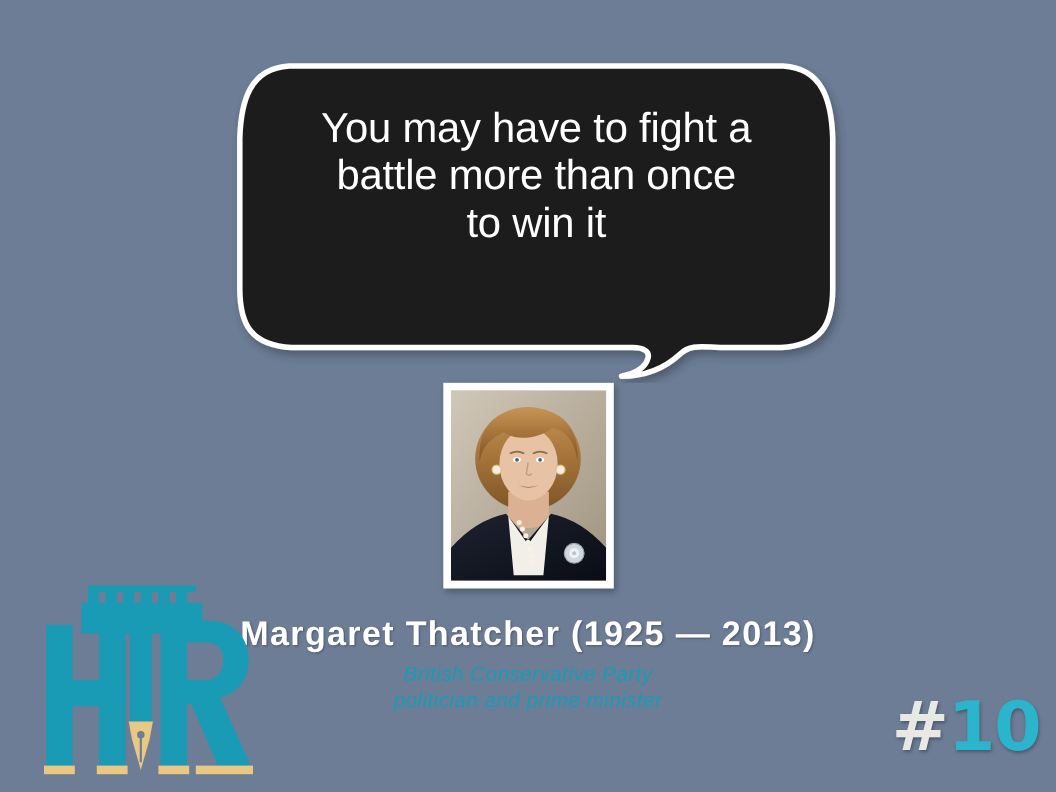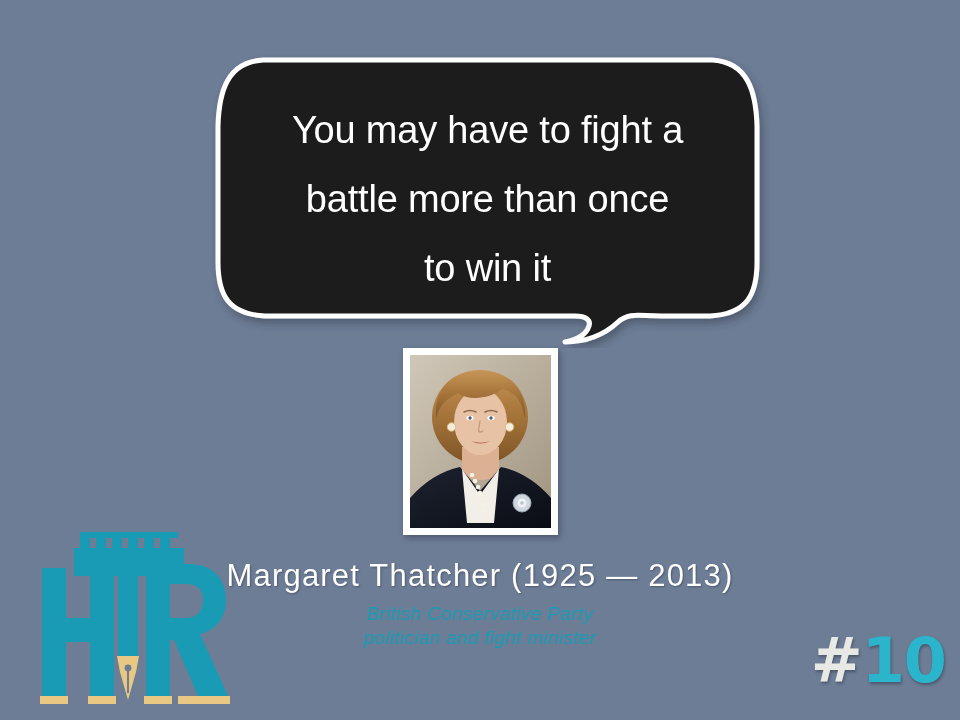--- a/index.html
+++ b/index.html
@@ -22,21 +22,21 @@
     width:565px; height:300px;
   }
   #bubble-svg { position:absolute; inset:0; width:100%; height:100%; }
   #bubble-text {
     position:absolute;
     left:40px; top:48px;
     width:485px;
     text-align:center;
     color:#ffffff;
     font-size:38px;
-    line-height:69px;
+    line-height:43px;
     letter-spacing:-0.2px;
     font-family:"Liberation Sans", sans-serif;
     white-space:pre-line;
   }
 
   
   #portrait-frame {
     position:absolute;
     left:403px; top:348px;
     width:155px; height:187px;
@@ -59,21 +59,21 @@
     left:0; top:558px;
     width:960px;
     text-align:center;
   }
   #person-name {
     color:#ffffff;
     font-size:31px;
     line-height:36px;
     font-family:"Liberation Sans Narrow","Liberation Sans", sans-serif;
     letter-spacing:1.2px;
-    font-weight:400;
+    font-weight:700;
     text-shadow:1px 1px 2px rgba(20,25,35,0.35);
   }
   #person-role {
     margin-top:8px;
     color:#1a9bb5;
     font-size:19px;
     line-height:24px;
     font-style:italic;
     font-family:"Liberation Sans Narrow","Liberation Sans", sans-serif;
     letter-spacing:0.3px;
@@ -198,21 +198,21 @@
           <circle r="4.5" fill="#eef2f6"></circle>
           <circle r="1.8" fill="#b9c3cd"></circle>
         </g>
       </svg>
     </div>
   </div>
 
   <div id="attribution">
     <div id="person-name">Margaret  Thatcher  (1925  —  2013)</div>
     <div id="person-role">British Conservative Party
-politician and fight minister</div>
+politician and prime minister</div>
   </div>
 
   <div id="logo">
     <svg viewBox="0 0 210 172">
       <g fill="#1a9bb5">
         <rect x="14" y="36" width="24" height="128"></rect>
         <rect x="62" y="36" width="24" height="128"></rect>
         <rect x="14" y="86" width="72" height="24"></rect>
       </g>
       <g fill="#1a9bb5">

